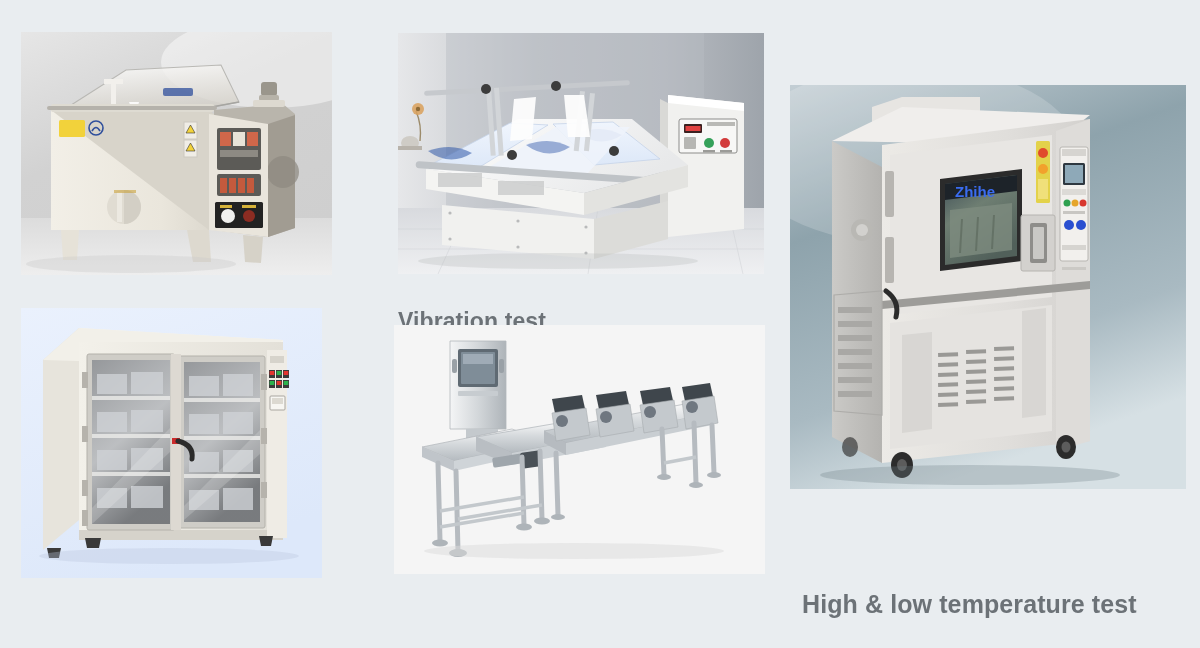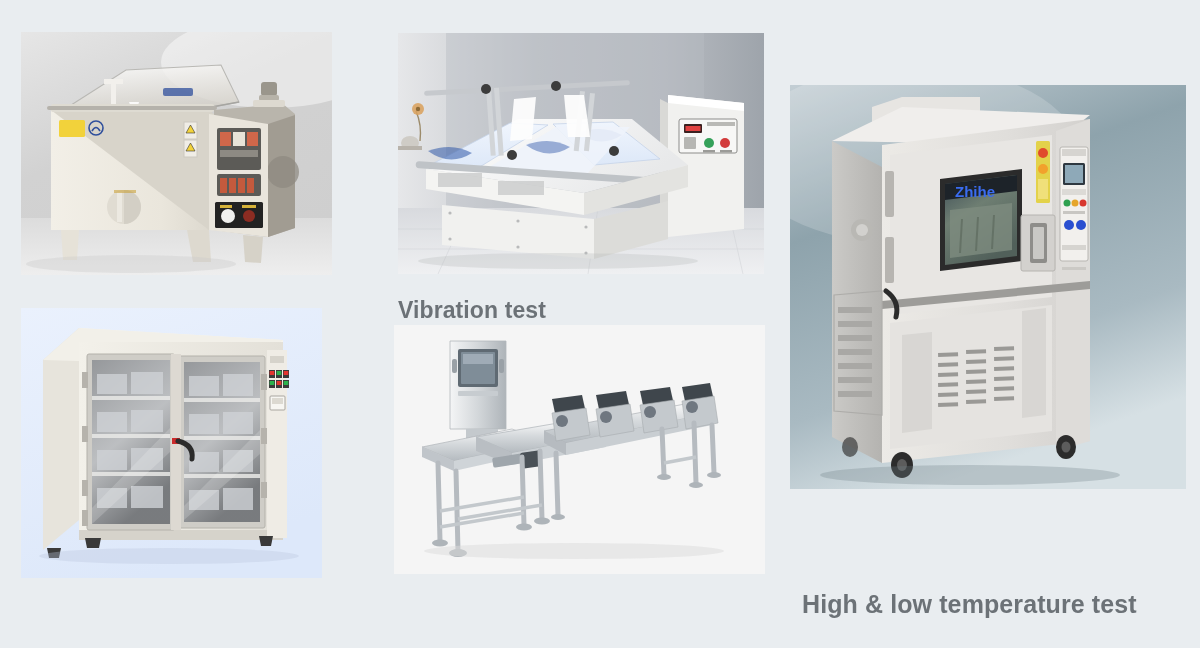--- a/index.html
+++ b/index.html
@@ -22,21 +22,21 @@
     white-space:nowrap;
   }
 
   
   #card-salt      {left:21px;  top:32px;}
   #card-salt .photo    {width:311px;height:243px;}
   #card-salt .caption  {left:42px;top:276px;font-size:23px;}
 
   #card-vibration {left:398px; top:33px;}
   #card-vibration .photo  {width:366px;height:241px;}
-  #card-vibration .caption{left:0px;top:264px;font-size:23px;}
+  #card-vibration .caption{left:0px;top:275px;font-size:23px;}
 
   #card-aging     {left:21px;  top:308px;}
   #card-aging .photo   {width:301px;height:270px;}
 
   #card-weighing  {left:394px; top:325px;}
   #card-weighing .photo  {width:371px;height:249px;}
 
   #card-temp      {left:790px; top:85px;}
   #card-temp .photo   {width:396px;height:404px;}
   #card-temp .caption {left:12px;top:505px;font-size:25px;}

